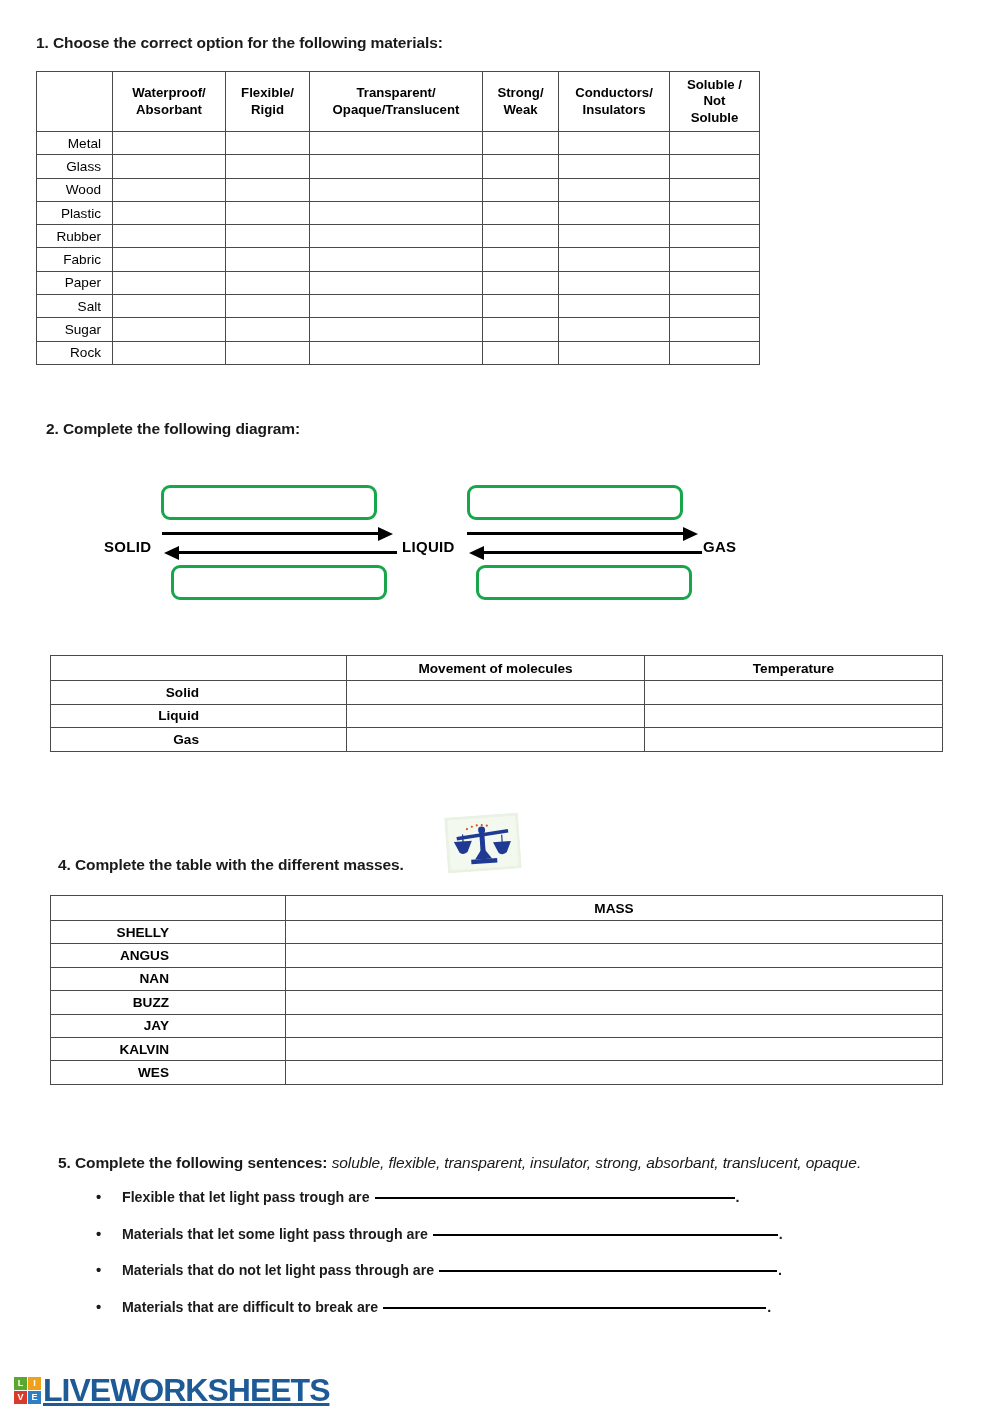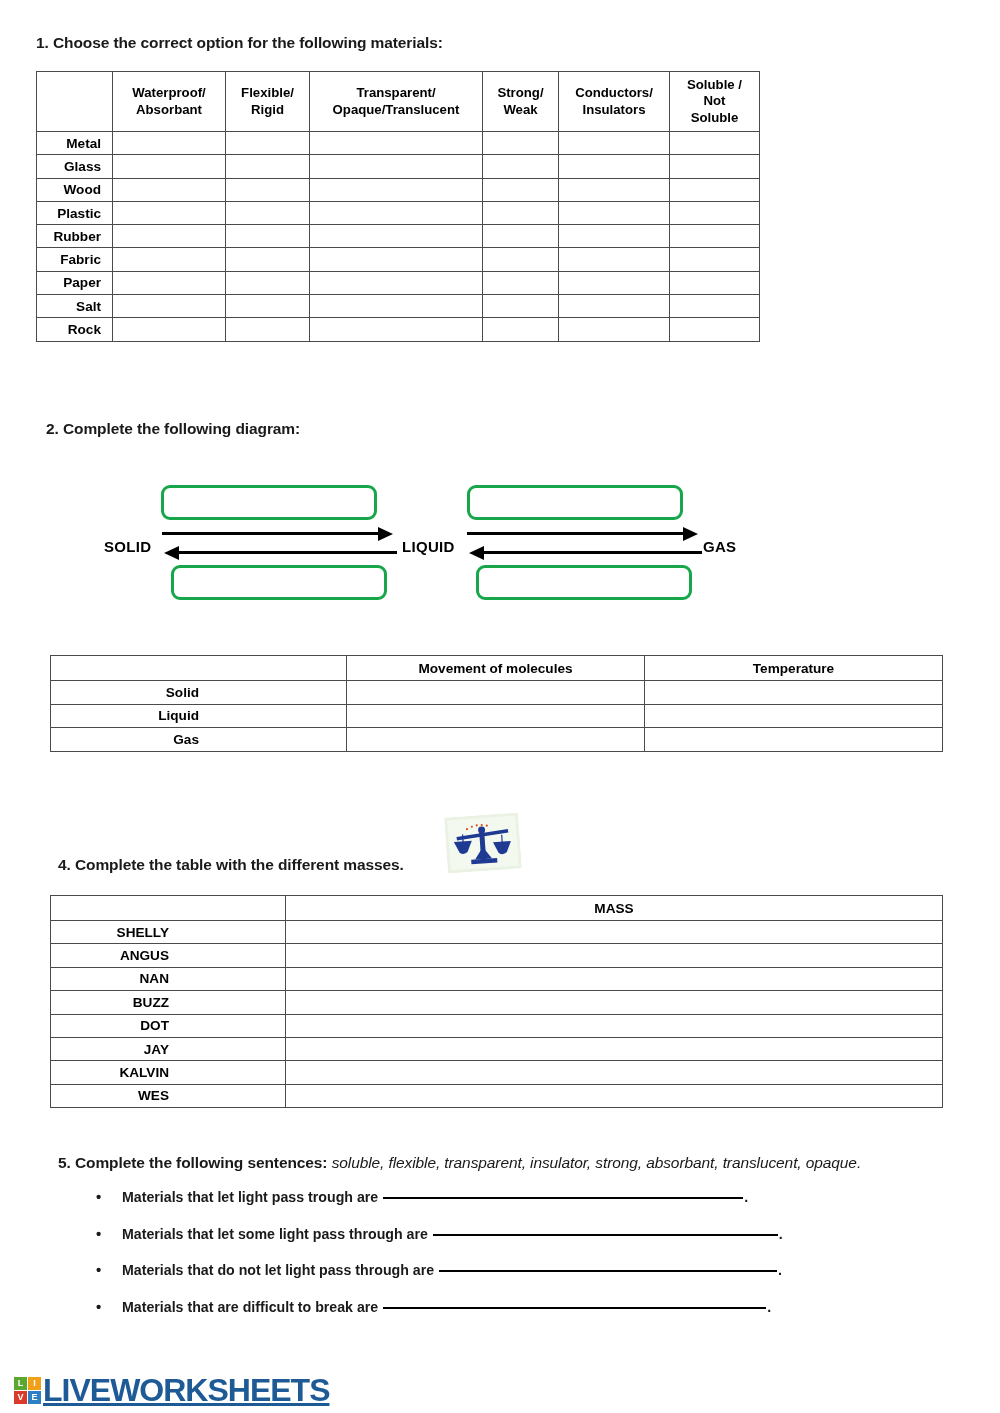--- a/index.html
+++ b/index.html
@@ -55,21 +55,21 @@
     font-size: 13.2px;
     font-weight: bold;
     line-height: 1.22;
     text-align: center;
     vertical-align: middle;
     padding: 2px 3px;
   }
   #table1 td.rowlabel {
     height: 23.3px;
     font-size: 13.6px;
-    font-weight: bold;
+    font-weight: normal;
     text-align: right;
     padding-right: 11px;
     vertical-align: middle;
     white-space: nowrap;
   }
   #table1 td.answercell {
     height: 23.3px;
   }
   .c0 { width: 76px; }
   .c1 { width: 113px; }
@@ -376,20 +376,29 @@
         <tr>
           <td class="rowlabel">Salt</td>
           <td class="answercell"></td>
           <td class="answercell"></td>
           <td class="answercell"></td>
           <td class="answercell"></td>
           <td class="answercell"></td>
           <td class="answercell"></td>
         </tr>
         <tr>
+          <td class="rowlabel">Sugar</td>
+          <td class="answercell"></td>
+          <td class="answercell"></td>
+          <td class="answercell"></td>
+          <td class="answercell"></td>
+          <td class="answercell"></td>
+          <td class="answercell"></td>
+        </tr>
+        <tr>
           <td class="rowlabel">Rock</td>
           <td class="answercell"></td>
           <td class="answercell"></td>
           <td class="answercell"></td>
           <td class="answercell"></td>
           <td class="answercell"></td>
           <td class="answercell"></td>
         </tr>
       </tbody>
   </table>
@@ -518,45 +527,41 @@
         </tr>
         <tr>
           <td class="rowlabel">NAN</td>
           <td class="answercell"></td>
         </tr>
         <tr>
           <td class="rowlabel">BUZZ</td>
           <td class="answercell"></td>
         </tr>
         <tr>
-          <td class="rowlabel">DOT</td>
-          <td class="answercell"></td>
-        </tr>
-        <tr>
           <td class="rowlabel">JAY</td>
           <td class="answercell"></td>
         </tr>
         <tr>
           <td class="rowlabel">KALVIN</td>
           <td class="answercell"></td>
         </tr>
         <tr>
           <td class="rowlabel">WES</td>
           <td class="answercell"></td>
         </tr>
       </tbody>
   </table>
 </div>
 
 <div id="section5">
   <div class="q-heading" id="s5-heading">
     <span>5. Complete the following sentences:</span><span class="wordbank"> soluble, flexible, transparent, insulator, strong, absorbant, translucent, opaque.</span>
   </div>
   <ul id="bullets">
-      <li><span>Materials that let light pass trough are</span> <span class="blank" style="width: 360px;"></span><span>.</span></li>
+      <li><span>Flexible that let light pass trough are</span> <span class="blank" style="width: 360px;"></span><span>.</span></li>
       <li><span>Materials that let some light pass through are</span> <span class="blank" style="width: 345px;"></span><span>.</span></li>
       <li><span>Materials that do not let light pass through are</span> <span class="blank" style="width: 338px;"></span><span>.</span></li>
       <li><span>Materials that are difficult to break are</span> <span class="blank" style="width: 383px;"></span><span>.</span></li>
     </ul>
 </div>
 
 <div id="footer-logo">
   <div id="logo-tiles">
       <div class="tile" style="background: rgb(90, 168, 46);">L</div>
       <div class="tile" style="background: rgb(240, 161, 26);">I</div>

